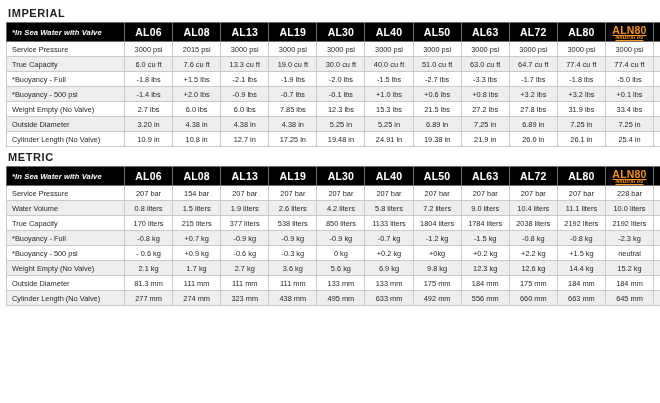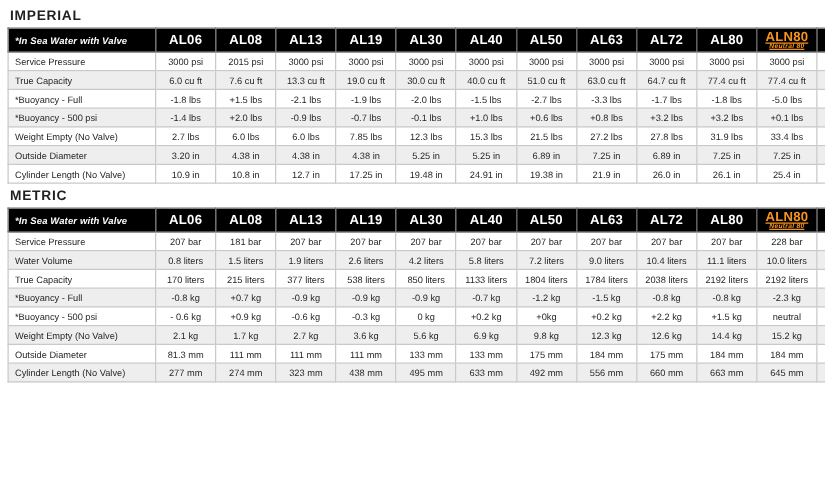--- a/index.html
+++ b/index.html
@@ -275,21 +275,21 @@
             <span>ALN80</span>
             <span class="sub">Neutral 80</span>
           </th>
           <th>AL100</th>
         </tr>
       </thead>
       <tbody>
         <tr>
           <td class="rowlabel">Service Pressure</td>
           <td>207 bar</td>
-          <td>181 bar</td>
+          <td>154 bar</td>
           <td>207 bar</td>
           <td>207 bar</td>
           <td>207 bar</td>
           <td>207 bar</td>
           <td>207 bar</td>
           <td>207 bar</td>
           <td>207 bar</td>
           <td>207 bar</td>
           <td>228 bar</td>
           <td>228 bar</td>

